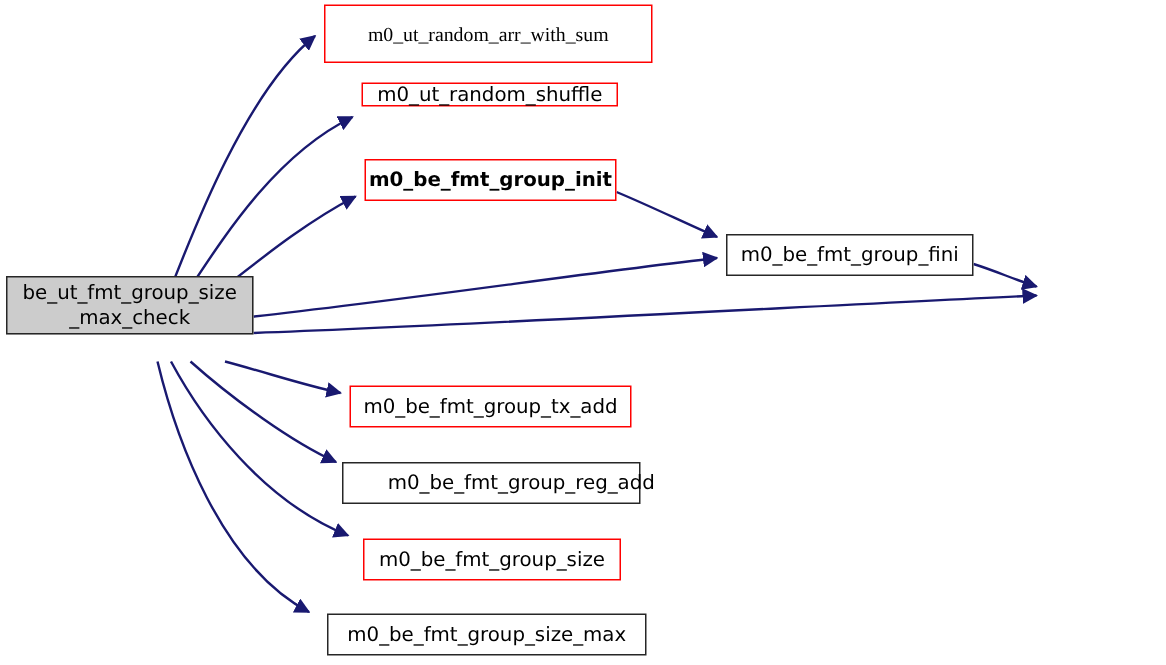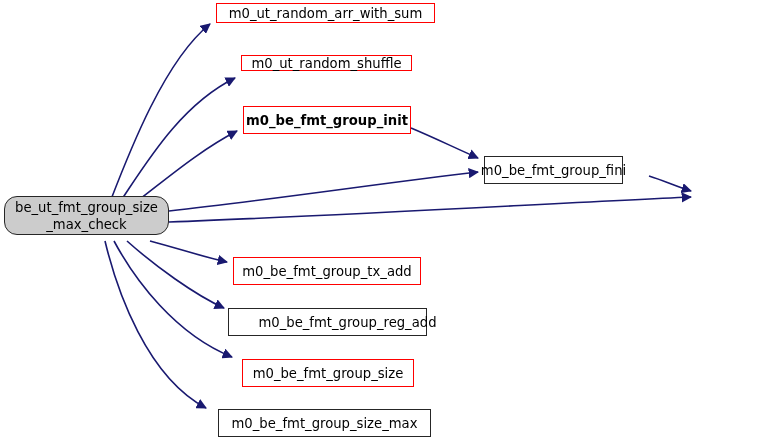--- a/index.html
+++ b/index.html
@@ -82,37 +82,37 @@
       <path d="M 114,241 C 135,280 175,334 232,357"></path>
 
       <path d="M 105,241 C 117,291 147,377 206,408"></path>
 
       <path d="M 411,128 C 435,138 455,148 478,158"></path>
 
       <path d="M 649,176 C 665,181 675,186 691,191"></path>
     </g>
   </svg>
 
-  <div class="node root" style="left:4px;top:196px;width:165px;height:39px;border-radius:13px;">
+  <div class="node root" style="left:4px;top:184px;width:165px;height:39px;">
     <span class="lbl">be_ut_fmt_group_size<br>_max_check</span>
   </div>
 
-  <div class="node" style="left:216px;top:3px;width:219px;height:20px;">
+  <div class="node" style="left:216px;top:3px;width:219px;height:39px;font-family:Liberation Serif, serif;">
     <span class="lbl">m0_ut_random_arr_with_sum</span>
   </div>
 
   <div class="node" style="left:241px;top:55px;width:171px;height:16px;">
     <span class="lbl">m0_ut_random_shuffle</span>
   </div>
 
   <div class="node" style="left:243px;top:106px;width:168px;height:28px;font-weight:bold;">
     <span class="lbl">m0_be_fmt_group_init</span>
   </div>
 
-  <div class="node black" style="left:484px;top:156px;width:139px;height:28px;">
+  <div class="node black" style="left:484px;top:156px;width:165px;height:28px;">
     <span class="lbl">m0_be_fmt_group_fini</span>
   </div>
 
 
   <div class="node" style="left:233px;top:257px;width:188px;height:28px;">
     <span class="lbl">m0_be_fmt_group_tx_add</span>
   </div>
 
   <div class="node black" style="left:228px;top:308px;width:199px;height:28px;padding-left:40px;">
     <span class="lbl">m0_be_fmt_group_reg_add</span>

